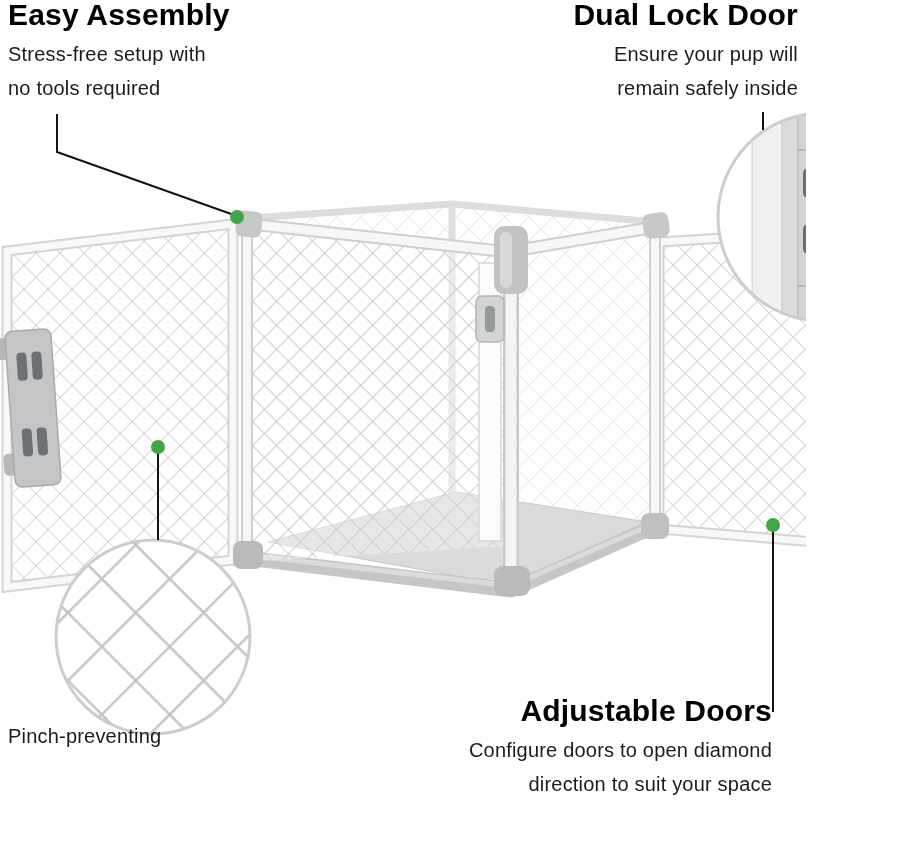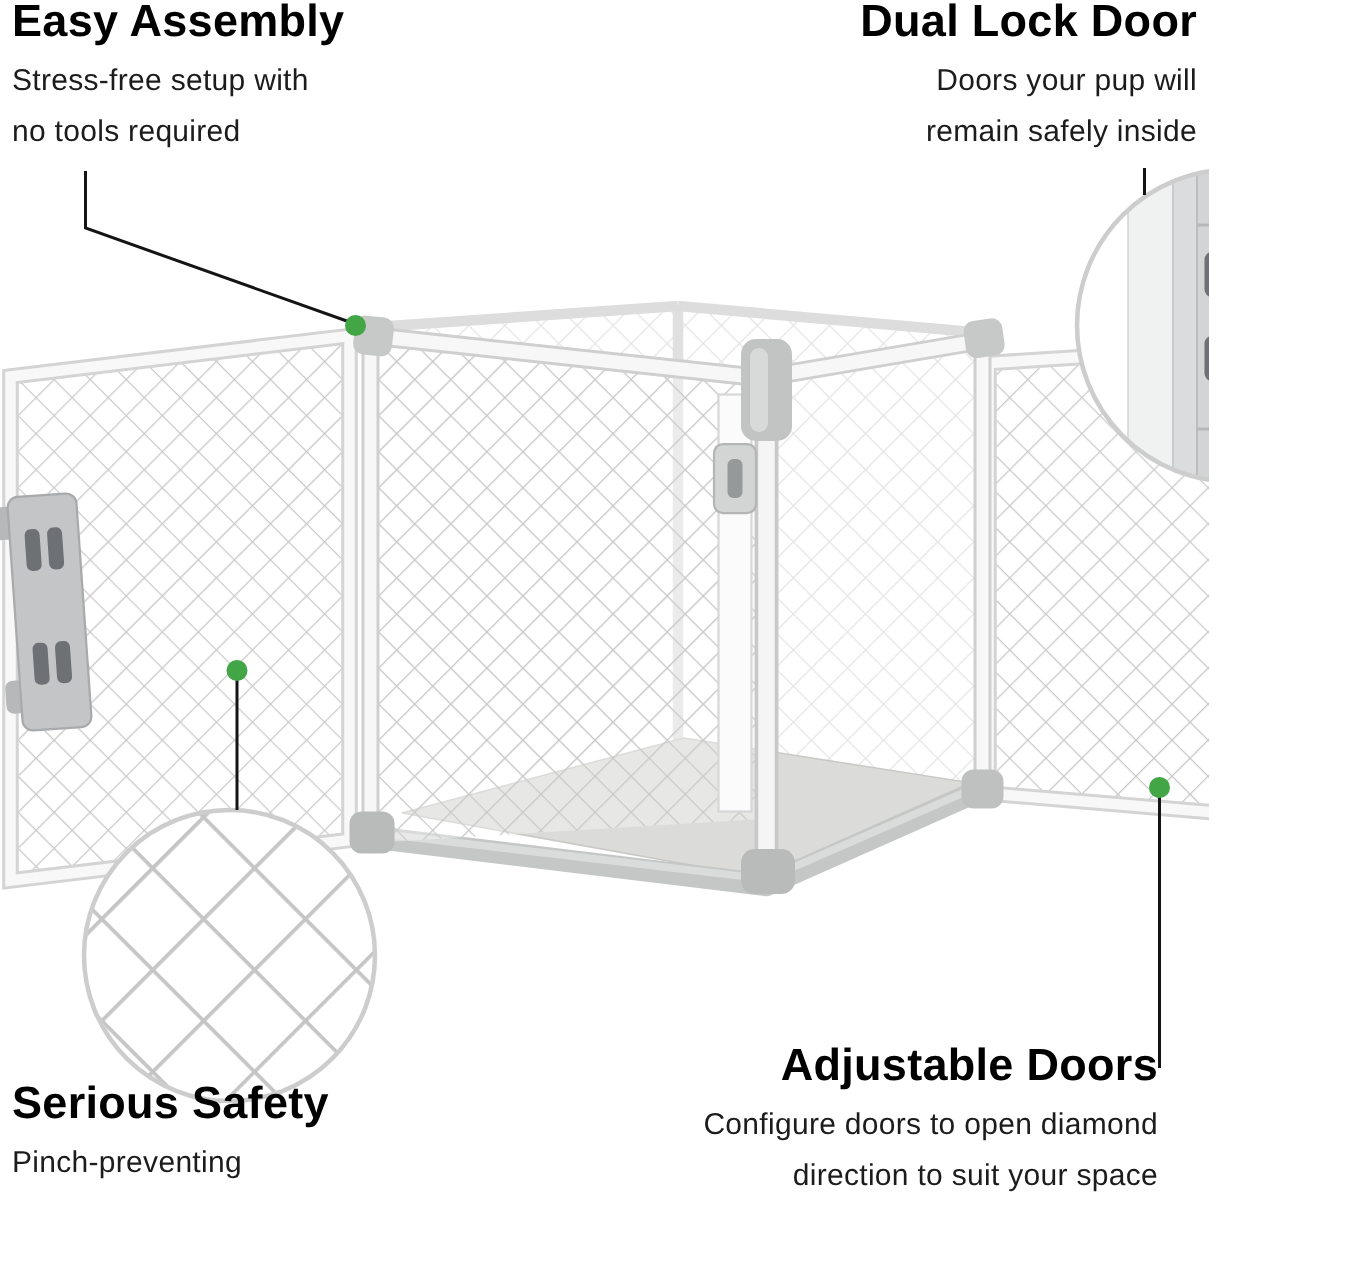--- a/index.html
+++ b/index.html
@@ -159,26 +159,25 @@
   <div class="marker-dot" style="left: 766px; top: 518px; background: rgb(66, 165, 70);"></div>
 
   <div class="callout tl">
     <h2>Easy Assembly</h2>
     <p>Stress-free setup with</p>
     <p>no tools required</p>
   </div>
 
   <div class="callout tr">
     <h2>Dual Lock Door</h2>
-    <p>Doors your pup will</p>
+    <p>Ensure your pup will</p>
     <p>remain safely inside</p>
   </div>
 
   <div class="callout bl">
-    <h2>Serious Safety</h2>
     <p>Pinch-preventing</p>
   </div>
 
   <div class="callout br">
     <h2>Adjustable Doors</h2>
     <p>Configure doors to open diamond</p>
     <p>direction to suit your space</p>
   </div>
 
 </div>

